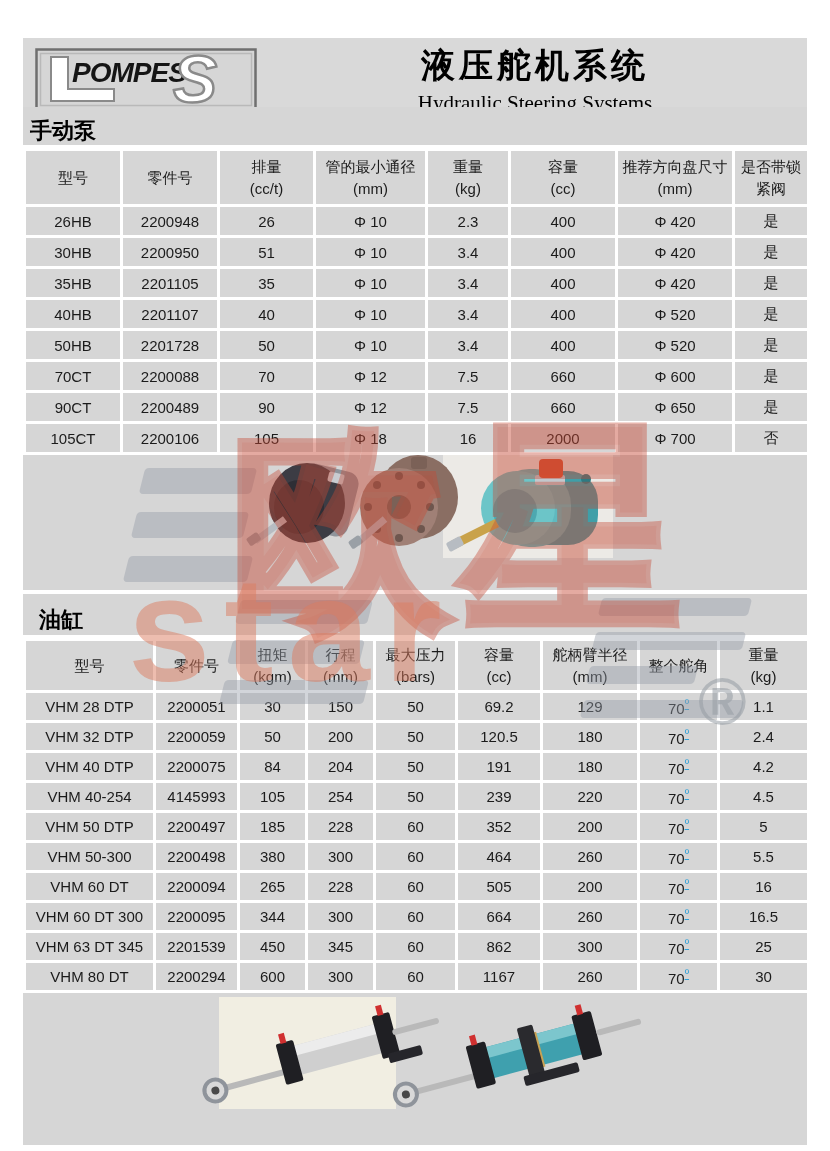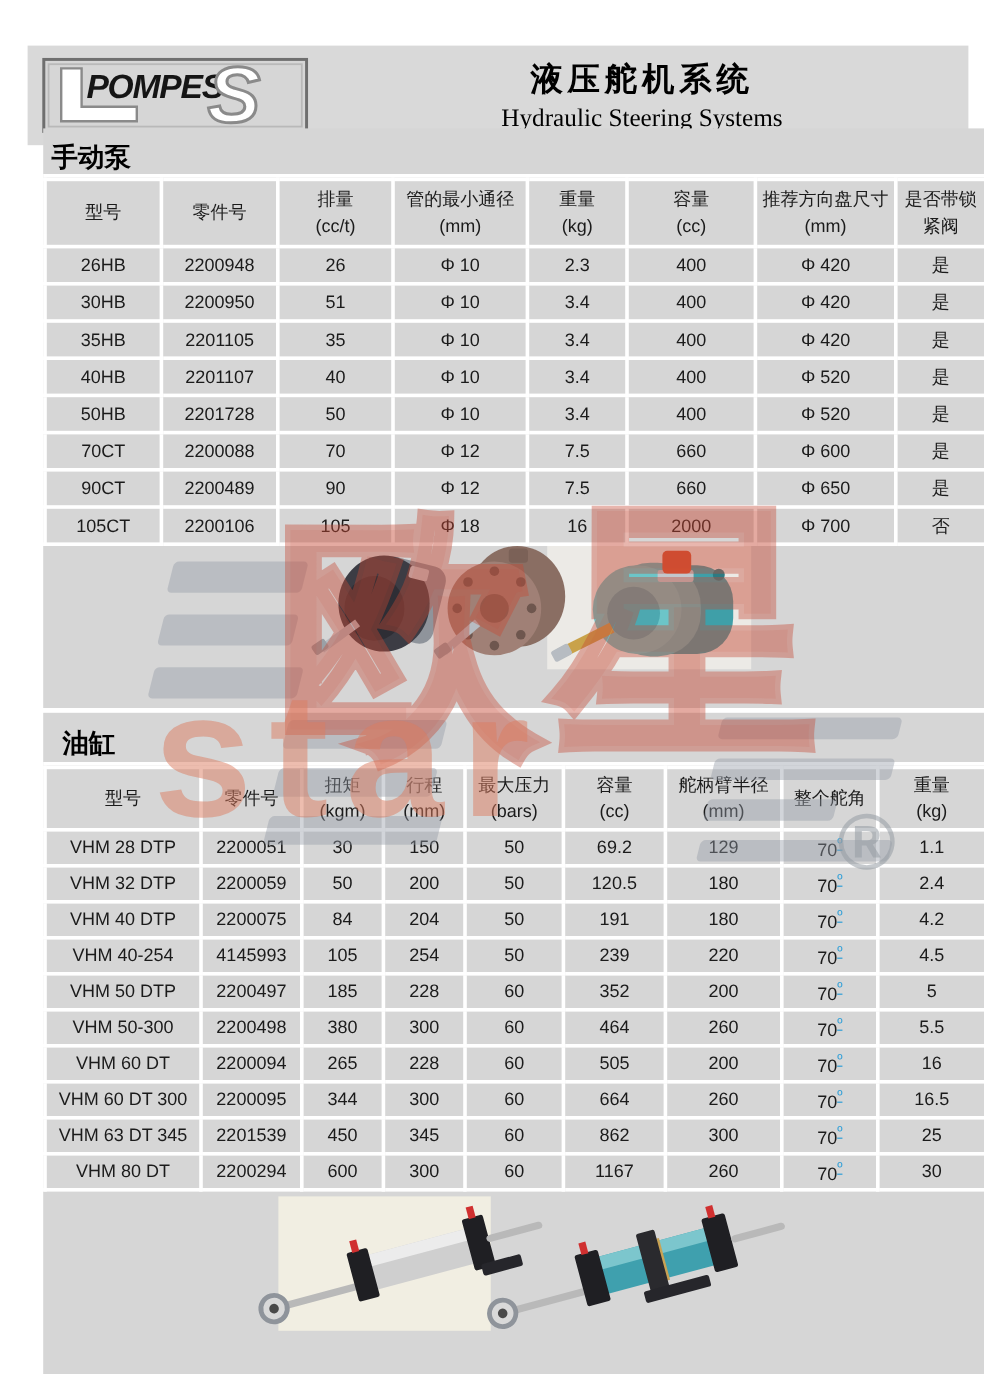--- a/index.html
+++ b/index.html
@@ -6,25 +6,25 @@
   html,body { background:#ffffff; }
   body { font-family:"Liberation Sans","DejaVu Sans",sans-serif; color:#1b1b1b; }
   .page { position:relative; width:830px; height:1151px; background:#fff; overflow:hidden; }
 
   
   .header-band { position:absolute; left:23px; top:14px; width:784px; height:83px;
                  background:#d9d9d9;margin-top:24px; }
   .logo-box { position:absolute; left:12px; top:10px; width:222px; height:63px; }
   .titles { position:absolute; left:240px; right:0; top:0; height:100%;
             display:flex; flex-direction:column; justify-content:center; align-items:center; }
-  .title-cn { font-size:27px; font-weight:bold; letter-spacing:4px; color:#000; }
+  .title-cn { font-size:34px; font-weight:bold; letter-spacing:4px; color:#000; }
   .title-en { font-size:21px; font-weight:normal; font-family:"Liberation Serif","DejaVu Serif",serif; color:#000; margin-top:2px; }
 
   
-  .panel { position:absolute; left:23px; width:784px; background:#d6d6d6;margin-left:13px; }
+  .panel { position:absolute; left:23px; width:784px; background:#d6d6d6; }
   .panel-pumps { top:107px; height:483px; }
   .panel-cyls  { top:594px; height:551px; }
   .section-title { height:41px; padding:9px 0 0 7px; font-size:22px; font-weight:bold; color:#000;
                    border-bottom:3px solid #fff; }
   .panel-cyls .section-title { height:44px; padding-top:11px;padding-left:16px; }
 
   
   table { width:784px; border-collapse:collapse; table-layout:fixed; }
   th, td { background:#d6d6d6; border:3px solid #ffffff; text-align:center; vertical-align:middle;
            font-size:15px; color:#1b1b1b; overflow:hidden; white-space:normal; }

